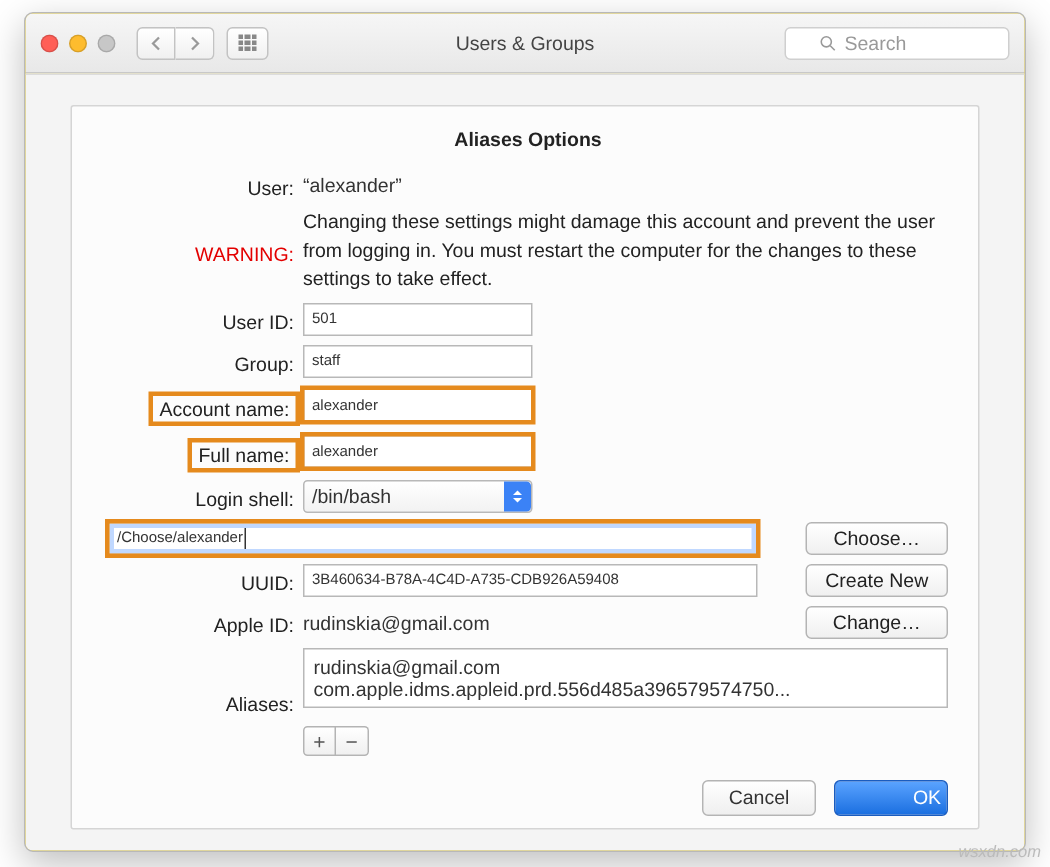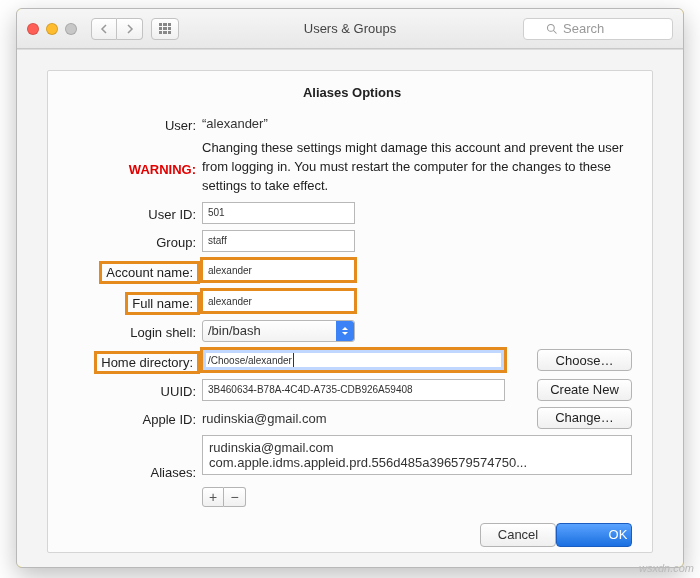--- a/index.html
+++ b/index.html
@@ -75,21 +75,21 @@
     border:1px solid #d5d5d5;
     border-radius:2px;
     height:100%;
     padding:14px 20px 10px 24px;
     display:flex;flex-direction:column;
   }
   h2.advopt{font-size:13px;font-weight:bold;text-align:center;margin-bottom:14px;color:#222;}
   .row{display:flex;align-items:center;margin-bottom:6px;}
   .lbl{width:130px;text-align:right;padding-right:6px;padding-top:4px;color:#222;}
   .val{flex:1;display:flex;align-items:flex-start;gap:8px;}
-  .warn .lbl{color:#e30000;font-weight:bold;}
+  .warn .lbl{color:#e30000;font-weight:normal;}
   .warn .val{color:#222;line-height:1.45;}
   .tfield{
     height:22px;border:1px solid #b8b8b8;background:#fff;
     padding:0 5px;font-size:10px;
     display:flex;align-items:center;
   }
   .tfield-full{flex:1;}
   .tfield-sm{width:153px;}
   .select{
     height:22px;width:153px;
@@ -127,21 +127,21 @@
     padding:4px 6px;overflow:hidden;
   }
   .aliasline{white-space:nowrap;overflow:hidden;text-overflow:ellipsis;}
   .addremove{display:flex;margin-top:4px;}
   .sqbtn{
     width:22px;height:20px;border:1px solid #b4b4b4;background:linear-gradient(#fff,#f0f0f0);
     display:flex;align-items:center;justify-content:center;font-size:14px;color:#555;
   }
   .sqbtn:first-child{border-radius:3px 0 0 3px;}
   .sqbtn:last-child{border-radius:0 3px 3px 0;border-left:none;}
-  .footer{margin-top:auto;display:flex;justify-content:flex-end;padding-top:10px;}
+  .footer{margin-top:auto;display:flex;justify-content:flex-end;gap:12px;padding-top:10px;}
   .fbtn{
     min-width:76px;height:24px;border-radius:4px;
     border:1px solid #b4b4b4;background:linear-gradient(#fff,#efefef);
     font-size:13px;display:flex;align-items:center;justify-content:center;
   }
   .fbtn.ok{
     background:linear-gradient(#5aa3ff,#1b6fe0);
     border-color:#1a5cbf;color:#fff;font-weight:500;padding-left:48px;
   }
   .watermark{
@@ -249,21 +249,20 @@
         <div class="lbl">Login shell:</div>
         <div class="val">
           <div class="select">
             <span>/bin/bash</span>
             <div class="arrowbox"></div>
           </div>
         </div>
       </div>
 
       <div class="row">
-        <div class="lbl"><span class="lbl-hl">Home directory:</span></div>
         <div class="val">
           <div class="tfield tfield-full hl-orange" style="outline-color:#e58a1d;box-shadow:0 0 0 3px rgba(74,144,255,0.35) inset;">
             <span>/Choose/alexander</span>
               <span class="cursor"></span>
           </div>
           <div class="sidebtn">Choose…</div>
         </div>
       </div>
 
       <div class="row">

